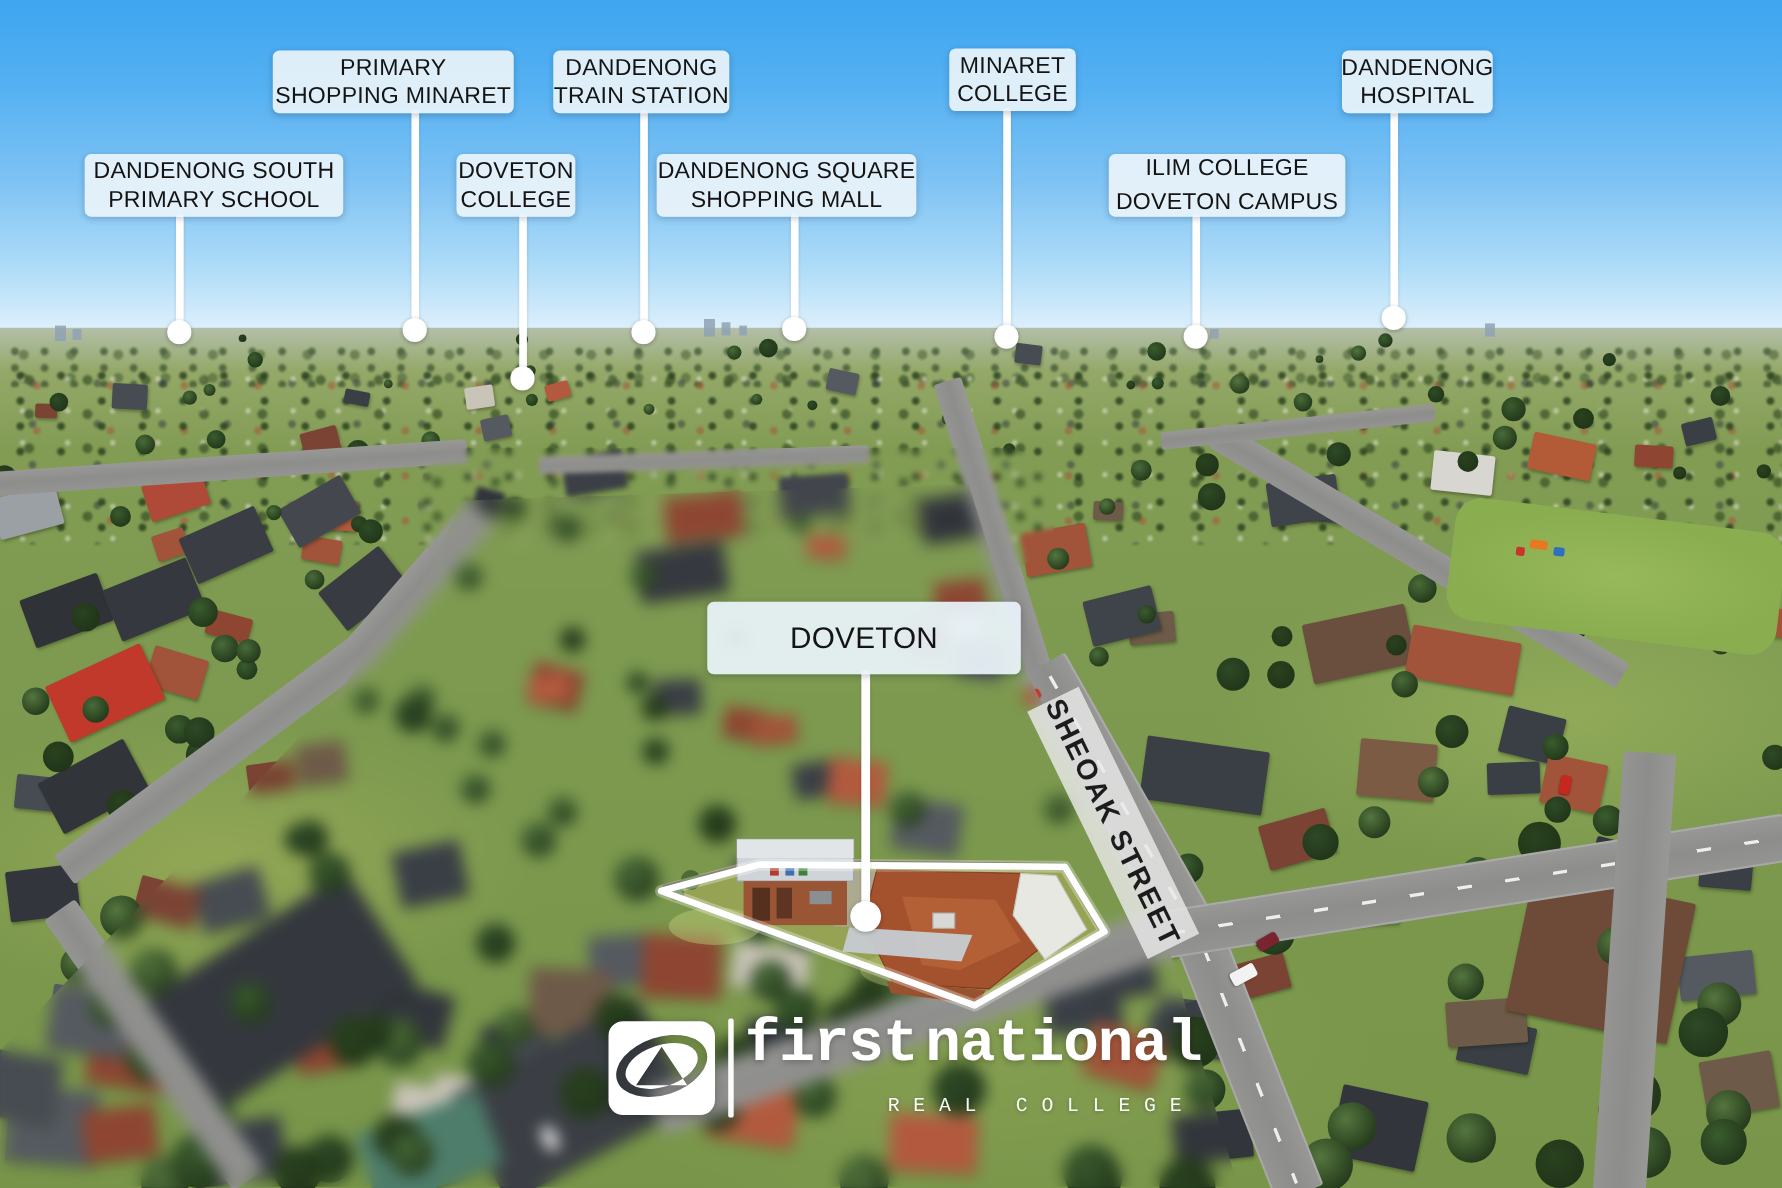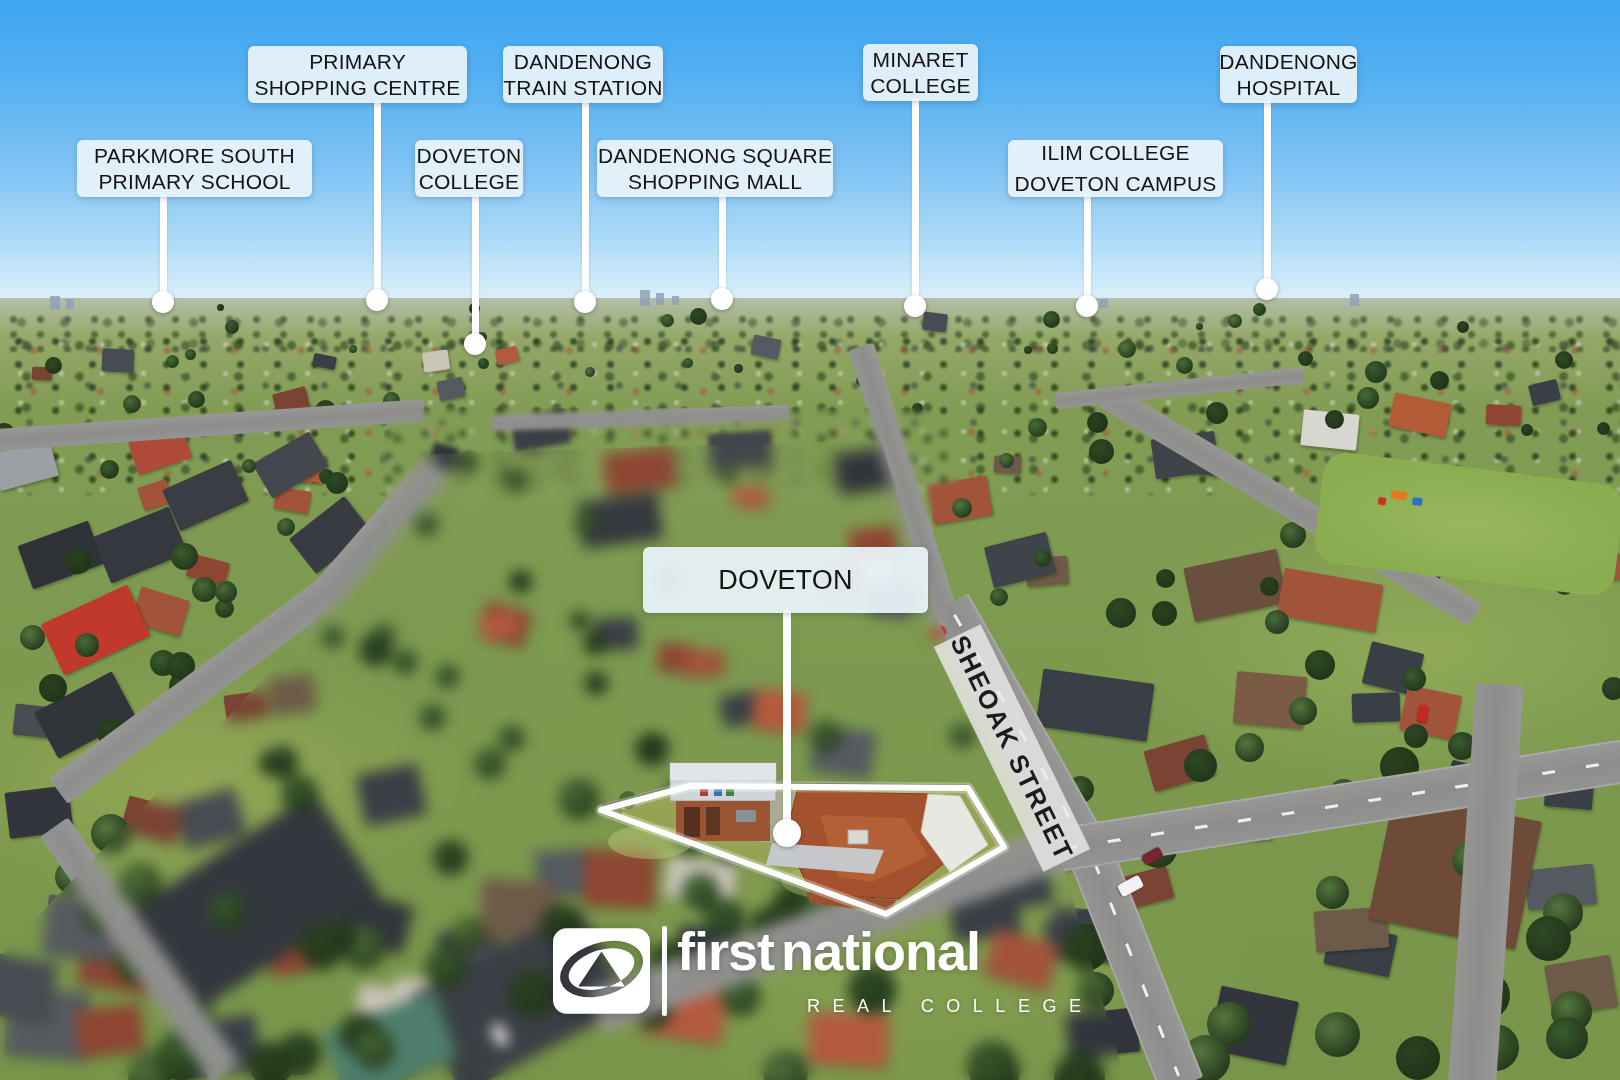--- a/index.html
+++ b/index.html
@@ -66,21 +66,21 @@
         box-shadow:0 2px 6px rgba(0,30,60,.22);display:flex;flex-direction:column;
         align-items:center;justify-content:center;text-align:center;
         color:#141414;font-size:21px;line-height:26px;letter-spacing:.2px;white-space:nowrap;}
   .callout-box.big{font-size:27px;line-height:32px;}
   .leader{position:absolute;width:7px;background:#fff;border-radius:4px;box-shadow:0 0 3px rgba(0,0,0,.15);}
   .leader.big{width:8px;}
   .dot{position:absolute;width:22px;height:22px;border-radius:50%;background:#fff;box-shadow:0 1px 4px rgba(0,0,0,.3);}
   .dot.big{width:28px;height:28px;}
 
   
-  .logo{position:absolute;left:545px;top:918px;width:560px;height:110px;z-index:20;color:#fff;}
+  .logo{position:absolute;left:545px;top:918px;width:560px;height:110px;z-index:20;color:#fff;font-family:Liberation Mono, monospace;}
   .logo-mark{position:absolute;left:8px;top:10px;width:97px;height:86px;filter:drop-shadow(0 1px 5px rgba(0,0,0,.25));}
   .logo-bar{position:absolute;left:117px;top:8px;width:5px;height:90px;background:#fff;border-radius:2px;opacity:.97;}
   .logo-words{position:absolute;left:132px;top:2px;display:flex;gap:7px;
         font-weight:700;font-size:54px;letter-spacing:-1px;
         text-shadow:0 1px 6px rgba(0,0,0,.25);}
   .logo-tagline{position:absolute;left:262px;top:78px;font-size:18px;font-weight:400;
         letter-spacing:12.5px;white-space:nowrap;opacity:.97;text-shadow:0 1px 4px rgba(0,0,0,.3);}
 </style>
 </head>
 <body>
@@ -463,29 +463,29 @@
 
     <div class="leader big" style="left:783px;top:609px;height:226px"></div>
     <div class="dot big" style="left:773px;top:819px"></div>
     <div class="callout-box big" style="left:643px;top:547px;width:285px;height:66px">
       <span>DOVETON</span>
     </div>
 
   <div class="leader" style="left: 160px; top: 194px; height: 108px;"></div>
   <div class="dot" style="left: 152px; top: 291px;"></div>
   <div class="callout-box" style="left: 77px; top: 140px; width: 235px; height: 57px;">
-    <span class="l1">PARKMORE SOUTH</span>
+    <span class="l1">DANDENONG SOUTH</span>
     <span class="l2">PRIMARY SCHOOL</span>
   </div>
 
   <div class="leader" style="left: 374px; top: 100px; height: 200px;"></div>
   <div class="dot" style="left: 366px; top: 289px;"></div>
   <div class="callout-box" style="left: 248px; top: 46px; width: 219px; height: 57px;">
     <span class="l1">PRIMARY</span>
-    <span class="l2">SHOPPING CENTRE</span>
+    <span class="l2">SHOPPING MINARET</span>
   </div>
 
   <div class="leader" style="left: 472px; top: 194px; height: 150px;"></div>
   <div class="dot" style="left: 464px; top: 333px;"></div>
   <div class="callout-box" style="left: 415px; top: 140px; width: 108px; height: 57px;">
     <span class="l1">DOVETON</span>
     <span class="l2">COLLEGE</span>
   </div>
 
   <div class="leader" style="left: 582px; top: 100px; height: 202px;"></div>

